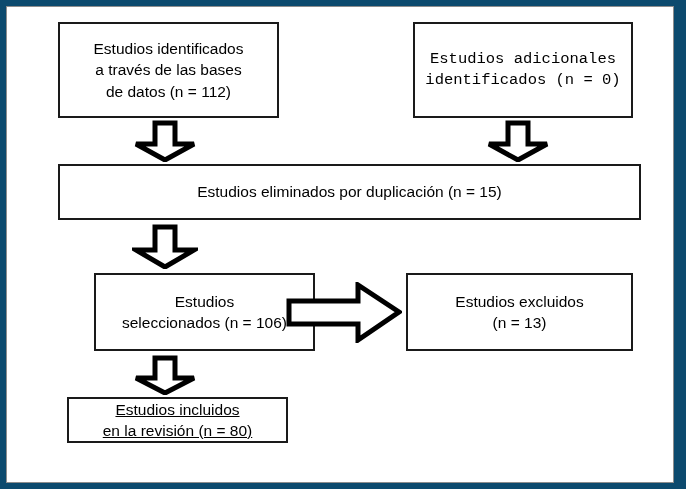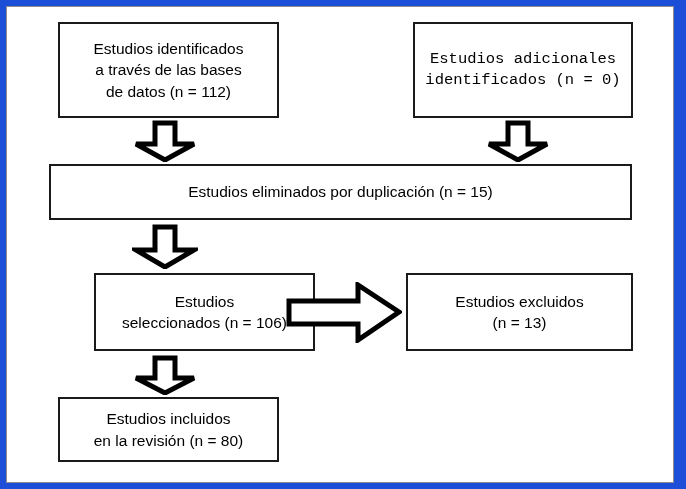--- a/index.html
+++ b/index.html
@@ -8,21 +8,21 @@
     padding: 0;
     background: #ffffff;
   }
   body {
     font-family: "Liberation Sans", sans-serif;
   }
   #canvas {
     position: relative;
     width: 686px;
     height: 489px;
-    background: #1d4ed8;
+    background: #0c4a6e;
     overflow: hidden;
   }
   
   #outer-frame {
     position: absolute;
     left: 6px;
     top: 6px;
     width: 668px;
     height: 477px;
     border: 1px solid #8d8d8d;
@@ -55,24 +55,24 @@
   .arrow svg polygon {
     fill: #ffffff;
     stroke: #000000;
     stroke-width: 5;
     stroke-linejoin: miter;
     vector-effect: non-scaling-stroke;
   }
   
   #box-identificados { left: 51px;  top: 15px;  width: 221px; height: 96px; }
   #box-adicionales   { left: 406px; top: 15px;  width: 220px; height: 96px; font-family: Liberation Mono, monospace; }
-  #box-duplicados    { left: 42px;  top: 157px; width: 583px; height: 56px; }
+  #box-duplicados    { left: 51px;  top: 157px; width: 583px; height: 56px; }
   #box-seleccionados { left: 51px;  top: 266px; width: 221px; height: 78px; margin-left: 36px; }
   #box-excluidos     { left: 399px; top: 266px; width: 227px; height: 78px; }
-  #box-incluidos     { left: 51px;  top: 390px; width: 221px; height: 65px; }
+  #box-incluidos     { left: 60px;  top: 390px; width: 221px; height: 46px; text-decoration: underline; }
 
   #arrow-down-1 { left: 125px; top: 113px; width: 66px; height: 42px; }
   #arrow-down-2 { left: 478px; top: 113px; width: 66px; height: 42px; }
   #arrow-down-3 { left: 125px; top: 217px; width: 66px; height: 45px; }
   #arrow-down-4 { left: 125px; top: 348px; width: 66px; height: 40px; }
   #arrow-right-1 { left: 279px; top: 275px; width: 116px; height: 61px; }
 </style>
 </head>
 <body>
 

